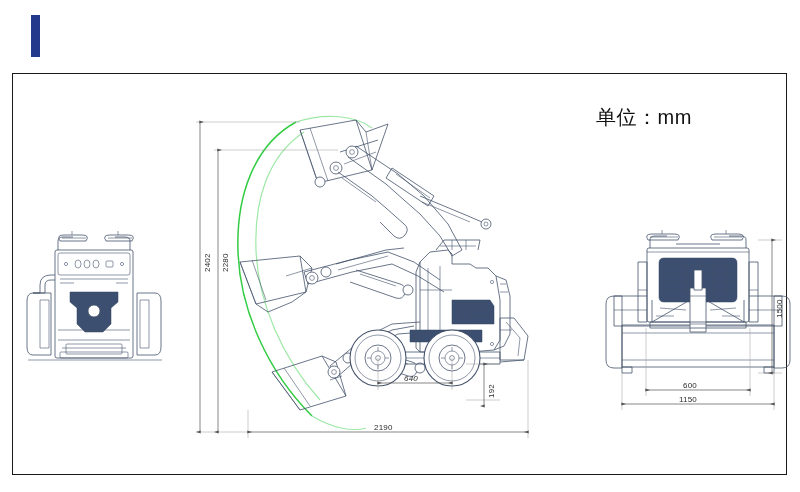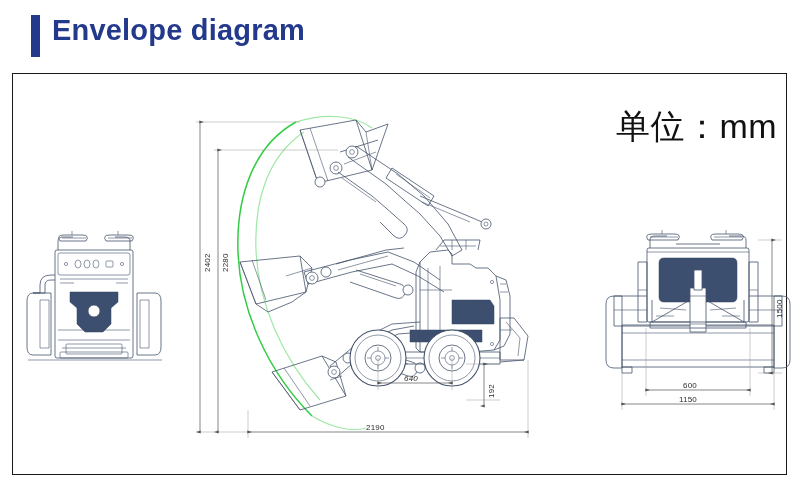--- a/index.html
+++ b/index.html
@@ -46,26 +46,25 @@
     left: 12px; top: 73px;
     width: 775px; height: 402px;
     border: 1.5px solid #1a1a1a;
     background: #ffffff;
     box-sizing: border-box;
     overflow: hidden;
   }
   #unit-label {
     position: absolute;
     left: 596px; top: 104px;
-    font-size: 34px;
+    font-size: 20px;
     color: #111111;
     font-family: "Liberation Sans", sans-serif;
     white-space: nowrap;
     letter-spacing: 0.5px;
-    margin-left: 20px;
   }
 
   
   #drawing-layer {
     position: absolute;
     left: 0; top: 0;
     width: 800px; height: 492px;
     pointer-events: none;
   }
 
@@ -81,21 +80,20 @@
   .dim-label.vert {
     transform-origin: 0 0;
     transform: rotate(-90deg);
   }
 </style>
 </head>
 <body>
 
 <div id="header">
   <div id="title-accent-bar"></div>
-  <div id="page-title">Envelope diagram</div>
 </div>
 
 <div id="diagram-panel"></div>
 
 <div id="unit-label">单位：mm</div>
 
 <svg id="drawing-layer" viewBox="0 0 800 492" xmlns="http://www.w3.org/2000/svg">
   <defs>
     <style>
       .ln   { fill:none; stroke:#44536b; stroke-width:0.8; }
@@ -380,17 +378,17 @@
 
     <path class="dimt" d="M758 240 L782 240"></path>
     <path class="dimt" d="M758 373 L782 373"></path>
     <path class="dim" d="M772 240 L772 373" marker-start="url(#arrUp)" marker-end="url(#arrDn)"></path>
   </g>
 </svg>
 
 <div class="dim-label vert" style="left:203px; top:272px;">2402</div>
 <div class="dim-label vert" style="left:221px; top:272px;">2280</div>
 <div class="dim-label" style="left:404px; top:374px;font-style:italic;">640</div>
-<div class="dim-label" style="left:366px; top:423px;">2190</div>
+<div class="dim-label" style="left:374px; top:423px;">2190</div>
 <div class="dim-label vert" style="left:487px; top:398px;">192</div>
 <div class="dim-label" style="left:683px; top:381px;">600</div>
 <div class="dim-label" style="left:679px; top:395px;text-align:center;">1150</div>
 <div class="dim-label vert" style="left:775px; top:318px;">1500</div>
 
 </body></html>

